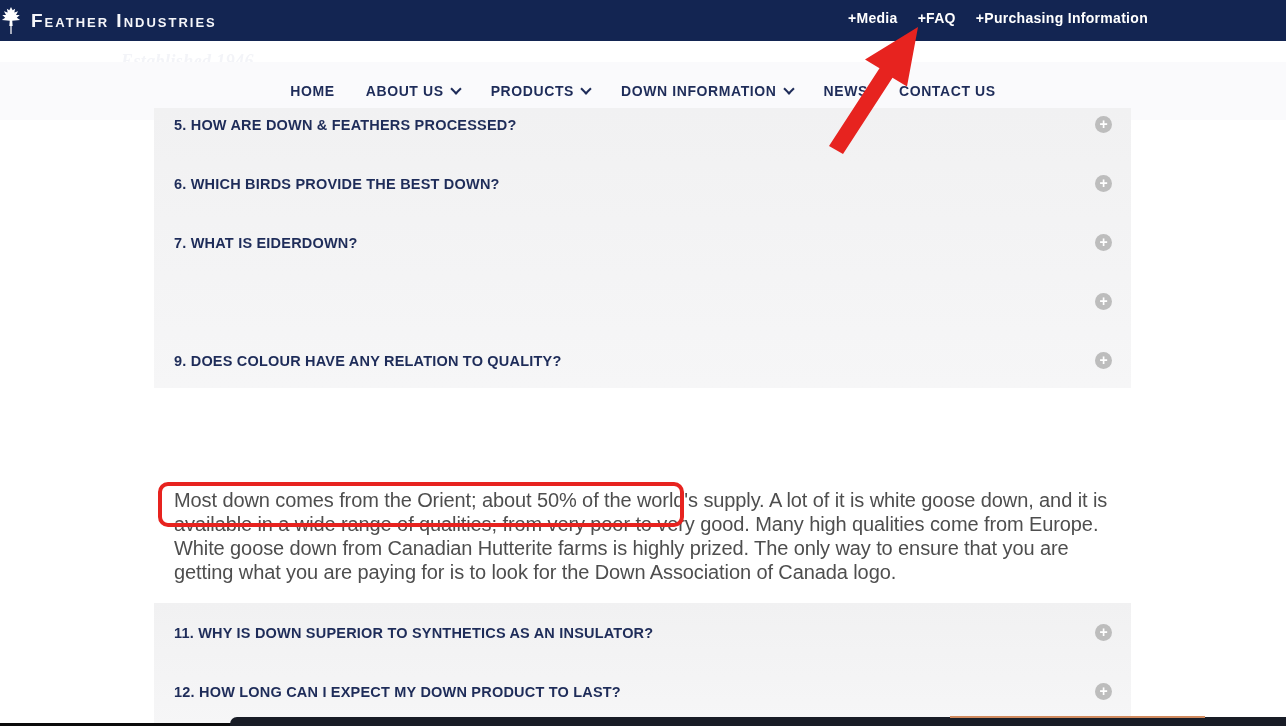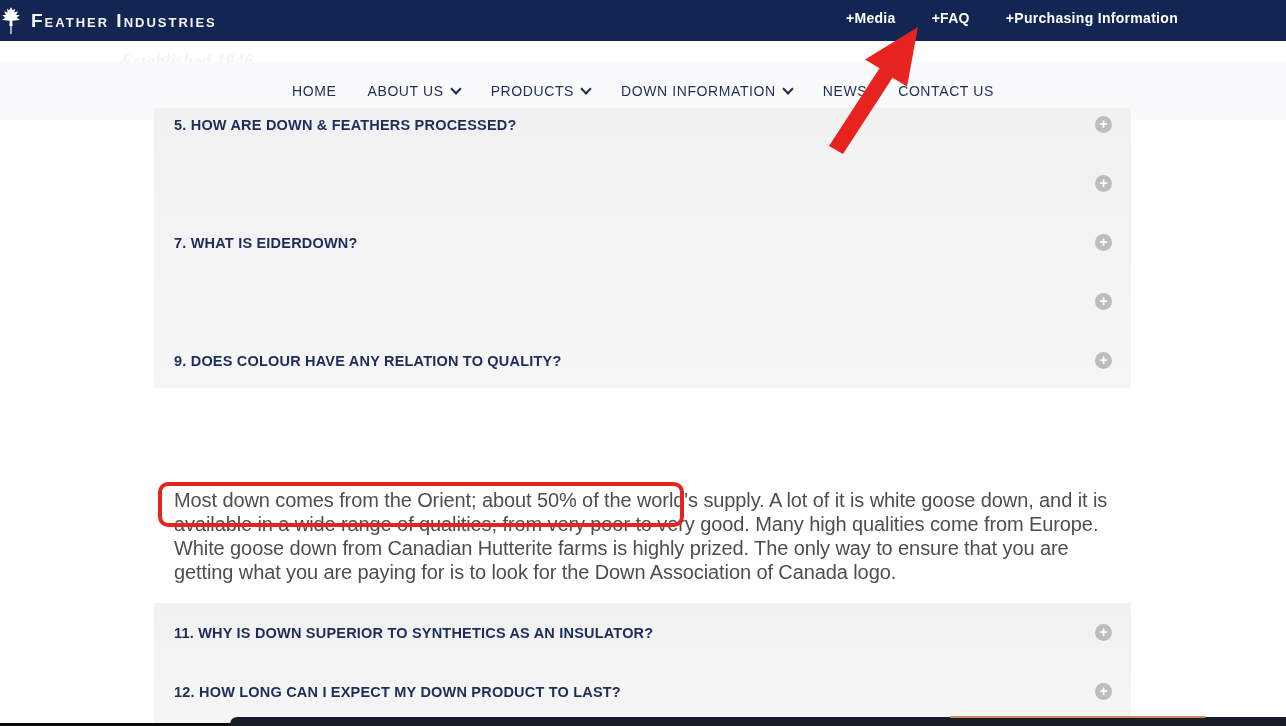--- a/index.html
+++ b/index.html
@@ -9,27 +9,27 @@
   
   .topbar{position:absolute;left:0;top:0;width:1286px;height:41px;background:#132552;}
   .established{position:absolute;left:121px;top:0;height:41px;display:flex;align-items:center;
     color:#f3f4f8;font-family:"Liberation Serif",serif;font-style:italic;font-weight:700;
     font-size:18px;letter-spacing:.4px;margin-top:41px;}
   .brand{position:absolute;left:0;top:0;width:1286px;height:41px;display:flex;align-items:center;
     justify-content:flex-start;gap:9px;pointer-events:none;}
   .brand .leaf{width:22px;height:27px;display:block;}
   .brand .brand-text{color:#f5f6fa;font-weight:700;font-size:19px;letter-spacing:2px;
     font-variant:small-caps;}
-  .toplinks{position:absolute;right:108px;top:0;height:35px;display:flex;align-items:center;gap:36px;}
+  .toplinks{position:absolute;right:138px;top:0;height:35px;display:flex;align-items:center;gap:20px;}
   .toplinks .toplink{color:#ffffff;font-weight:700;font-size:14px;letter-spacing:.3px;cursor:pointer;}
 
   
   .navbar{position:absolute;left:0;top:62px;width:1286px;height:58px;background:#fafafc;
     display:flex;align-items:center;justify-content:center;gap:31px;}
-  .nav-item{display:flex;align-items:center;gap:8px;color:#1e2c59;font-weight:400;
+  .nav-item{display:flex;align-items:center;gap:8px;color:#1e2c59;font-weight:700;
     font-size:14px;letter-spacing:.6px;cursor:pointer;}
   .chev{width:6px;height:6px;border-right:2px solid #1e2c59;border-bottom:2px solid #1e2c59;
     transform:rotate(45deg);margin-top:-4px;}
 
   
   .panel{position:absolute;left:154px;width:977px;background:linear-gradient(#f1f1f2,#f6f6f7);
     overflow:hidden;}
   .panel-top{top:108px;height:280px;}
   .panel-bottom{top:603px;height:123px;text-align:right;}
   .faq-row{height:59px;display:flex;align-items:center;padding:0 19px 0 20px;cursor:pointer;}
@@ -100,20 +100,21 @@
       <span>CONTACT US</span>
     </div>
   </div>
 
   <div class="panel panel-top">
     <div class="faq-row">
       <span class="faq-q">5. HOW ARE DOWN &amp; FEATHERS PROCESSED?</span>
       <span class="plus">+</span>
     </div>
     <div class="faq-row">
+      <span class="faq-q">6. WHICH BIRDS PROVIDE THE BEST DOWN?</span>
       <span class="plus">+</span>
     </div>
     <div class="faq-row">
       <span class="faq-q">7. WHAT IS EIDERDOWN?</span>
       <span class="plus">+</span>
     </div>
     <div class="faq-row">
       <span class="plus">+</span>
     </div>
     <div class="faq-row">

